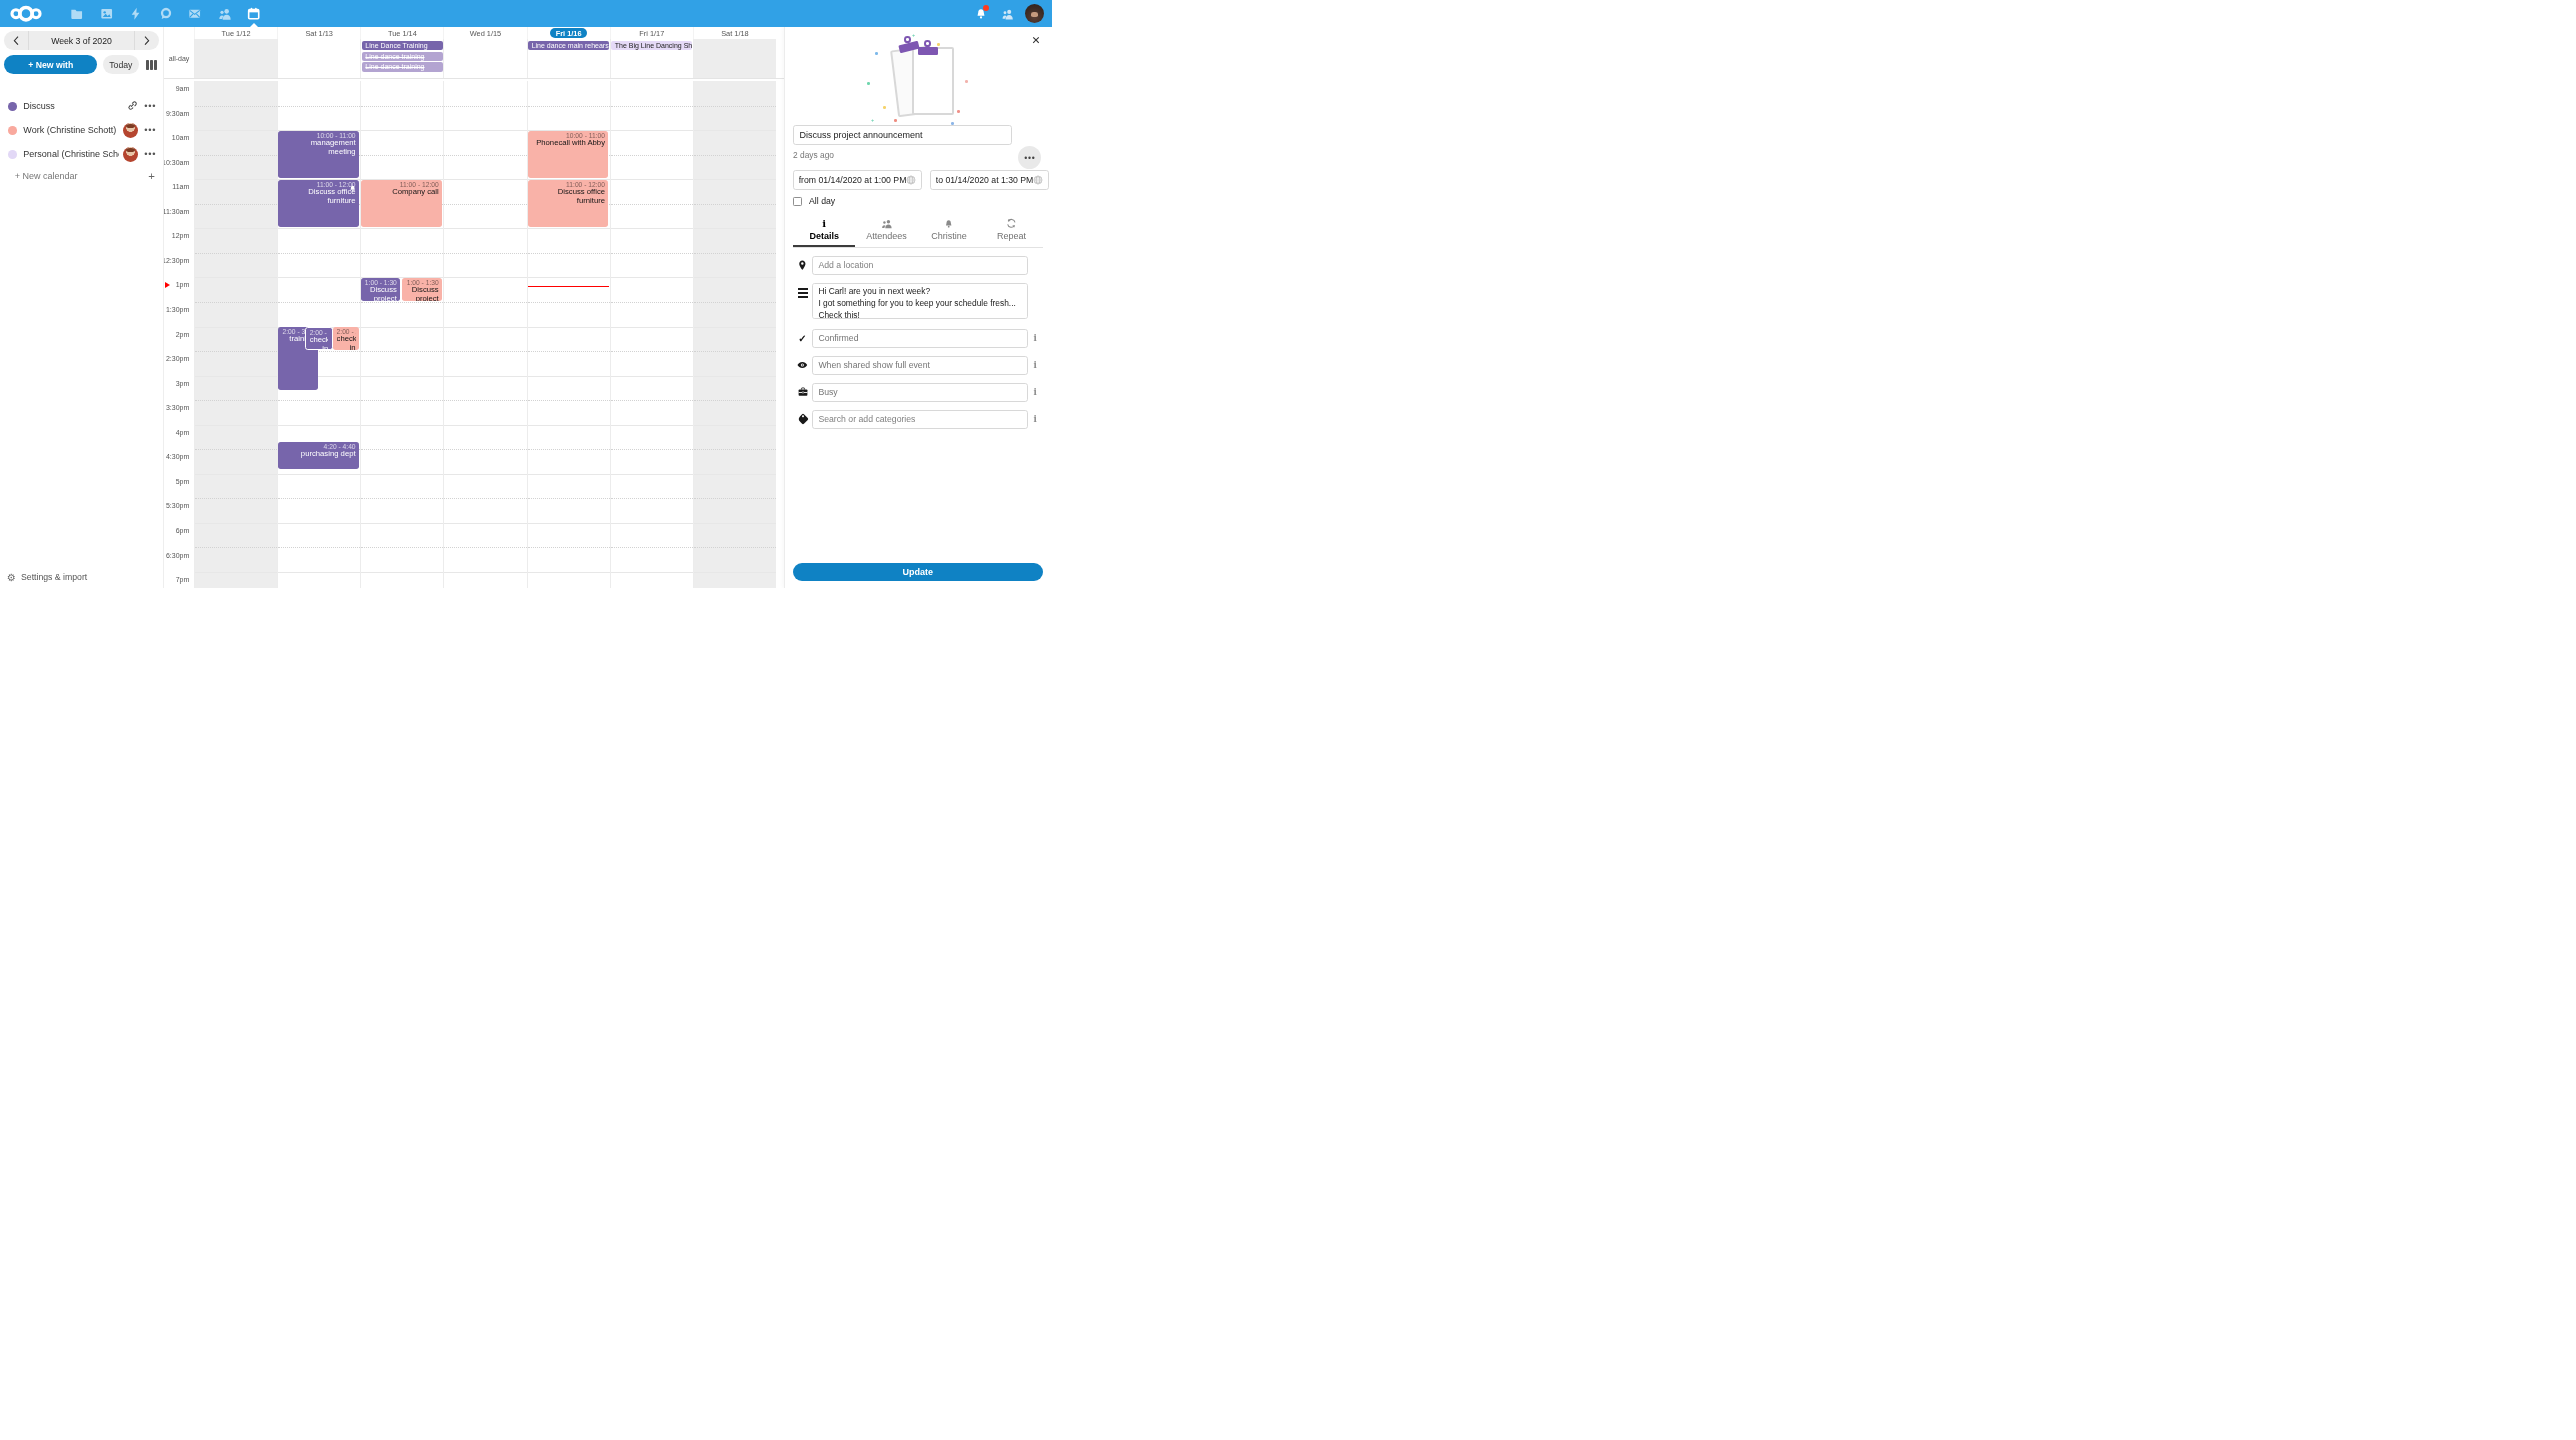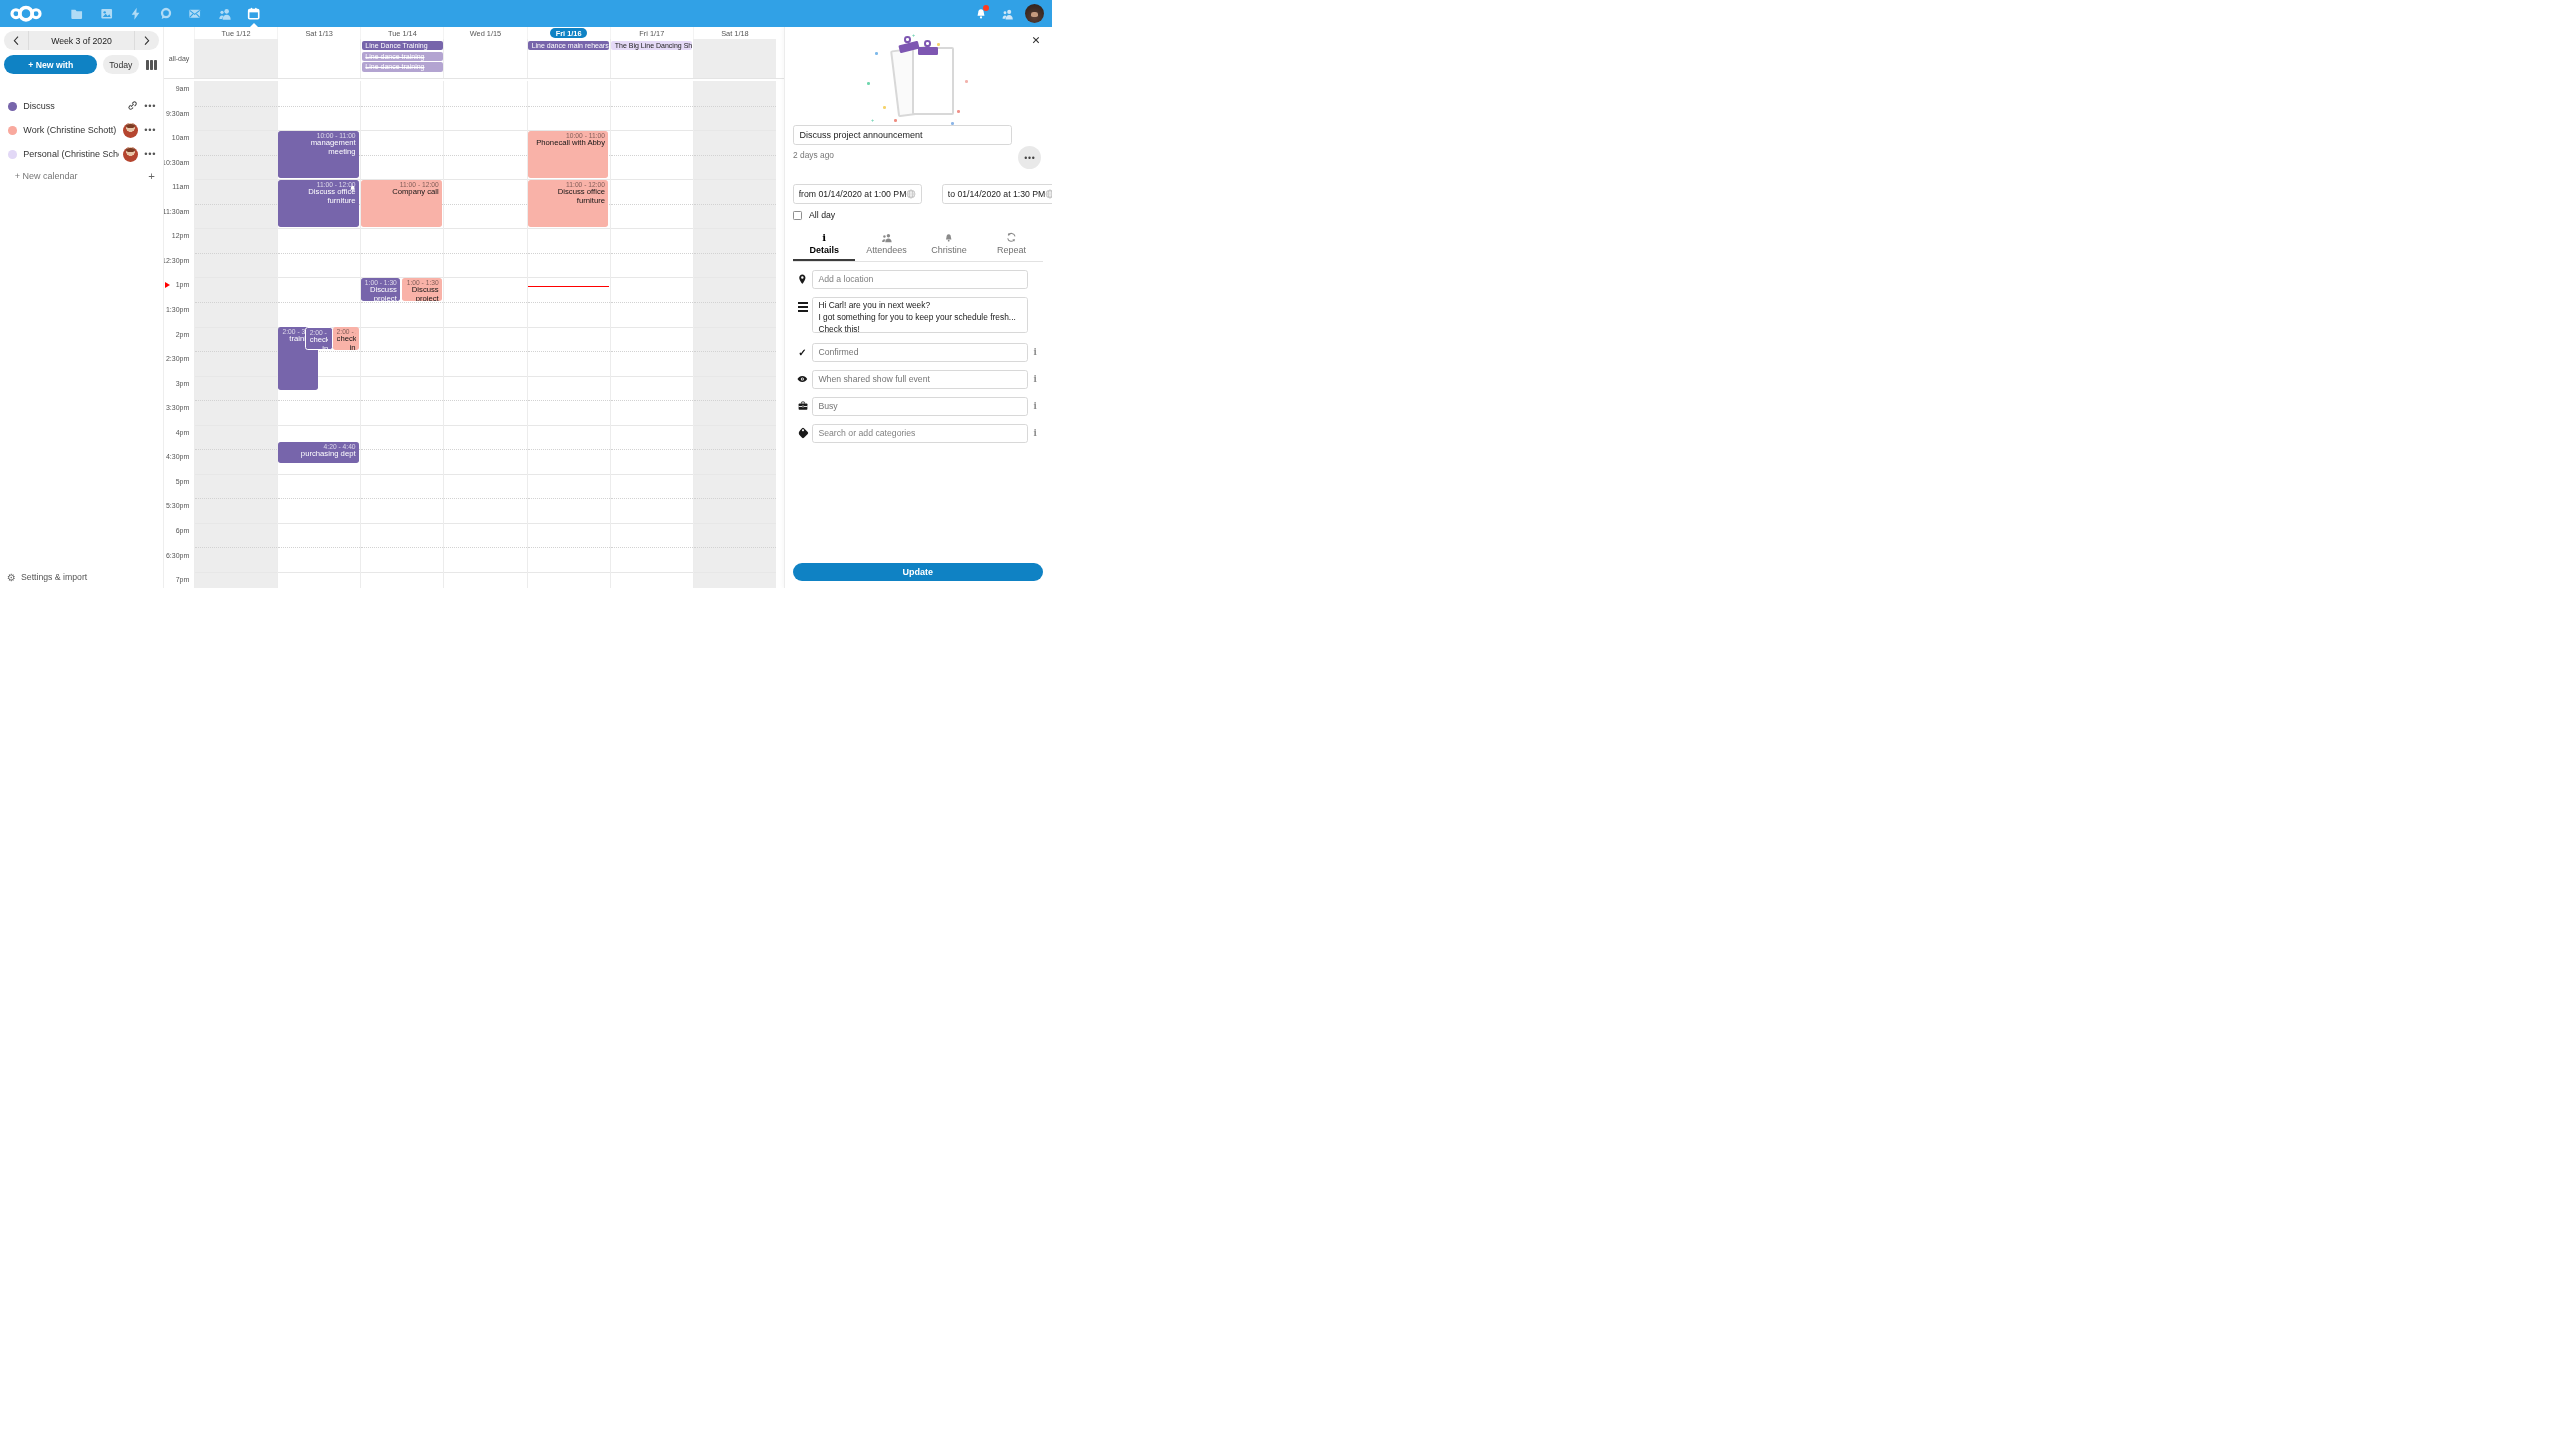--- a/index.html
+++ b/index.html
@@ -88,21 +88,21 @@
   .clip-back { width:39px; height:67px; left:101px; top:12px; transform:rotate(-7deg); }
   .clip-front { width:42px; height:68px; left:119px; top:10.7px; background:#fff; }
   .clip-band { position:absolute; width:20px; height:8px; background:#7e57b2; border-radius:1.3px; }
   .clip-ring { position:absolute; width:6.7px; height:6.7px; border:2px solid #7e57b2; border-radius:50%; background:transparent; }
   .confetti { position:absolute; width:2.7px; height:2.7px; border-radius:50%; }
   .conf-plus { position:absolute; font-size:5.4px; color:#54cba5; }
   .title-row { display:flex; align-items:flex-start; margin-top:2.7px; }
   .title-input { width:219px; height:20px; border:1.3px solid #d8d8d8; border-radius:2.7px; padding:0 5.4px; font-size:9px; color:#222; font-family:inherit; }
   .menu-circle { position:absolute; right:10.7px; margin-top:1.3px; width:23px; height:23px; border-radius:50%; background:#e9e9e9; border:0; color:#444; font-size:8.7px; letter-spacing:0.7px; cursor:pointer; }
   .modified { font-size:8.4px; color:#767676; margin-top:4.7px; }
-  .datetime-row { display:flex; gap:20px; margin-top:24px; }
+  .datetime-row { display:flex; gap:8px; margin-top:10px; }
   .dt-box { flex:1; height:20px; border:1.3px solid #d8d8d8; border-radius:2.7px; display:flex; align-items:center; padding:0 4.7px; font-size:8.7px; color:#222; cursor:pointer; }
   .dt-box span { flex:1; white-space:nowrap; overflow:hidden; }
   .allday-check { display:flex; align-items:center; margin-top:6.7px; cursor:pointer; }
   .checkbox { width:9.4px; height:9.4px; border:1.3px solid #8f8f8f; border-radius:1.3px; background:#fff; }
   .allday-check label { font-size:8.7px; color:#222; margin-left:6.7px; cursor:pointer; }
   .tabs { display:flex; margin-top:10.7px; border-bottom:0.7px solid #e2e2e2; }
   .tab { flex:1; text-align:center; padding-bottom:5.4px; cursor:pointer; position:relative; color:#717171; }
   .tab .tab-icon { height:12px; display:flex; align-items:flex-end; justify-content:center; margin-bottom:2px; }
   .tab .tab-label { font-size:9px; }
   .tab.active { color:#000; }
@@ -408,21 +408,21 @@
             <span class="ev-title">training</span>
           </div>
           <div class="event ev-purple-bordered" style="top: 246px; height: 22.5px; left: 33%; width: calc(35% - 1.3px);">
             <span class="ev-time">2:00 - 2:30</span>
             <span class="ev-title">check-in</span>
           </div>
           <div class="event ev-pink" style="top: 246px; height: 22.5px; left: 67%; width: calc(33% - 1.3px);">
             <span class="ev-time">2:00 - 2:30</span>
             <span class="ev-title">check-in</span>
           </div>
-          <div class="event ev-purple" style="top: 361px; height: 21px; left: 0%; width: calc(100% - 1.3px);">
+          <div class="event ev-purple" style="top: 361px; height: 27px; left: 0%; width: calc(100% - 1.3px);">
             <span class="ev-time">4:20 - 4:40</span>
             <span class="ev-title">purchasing dept</span>
           </div>
         </div>
         <div class="day-col">
           <div class="gridline dotted" style="top: 24.6px;"></div>
           <div class="gridline solid" style="top: 49px;"></div>
           <div class="gridline dotted" style="top: 74px;"></div>
           <div class="gridline solid" style="top: 98px;"></div>
           <div class="gridline dotted" style="top: 123px;"></div>

